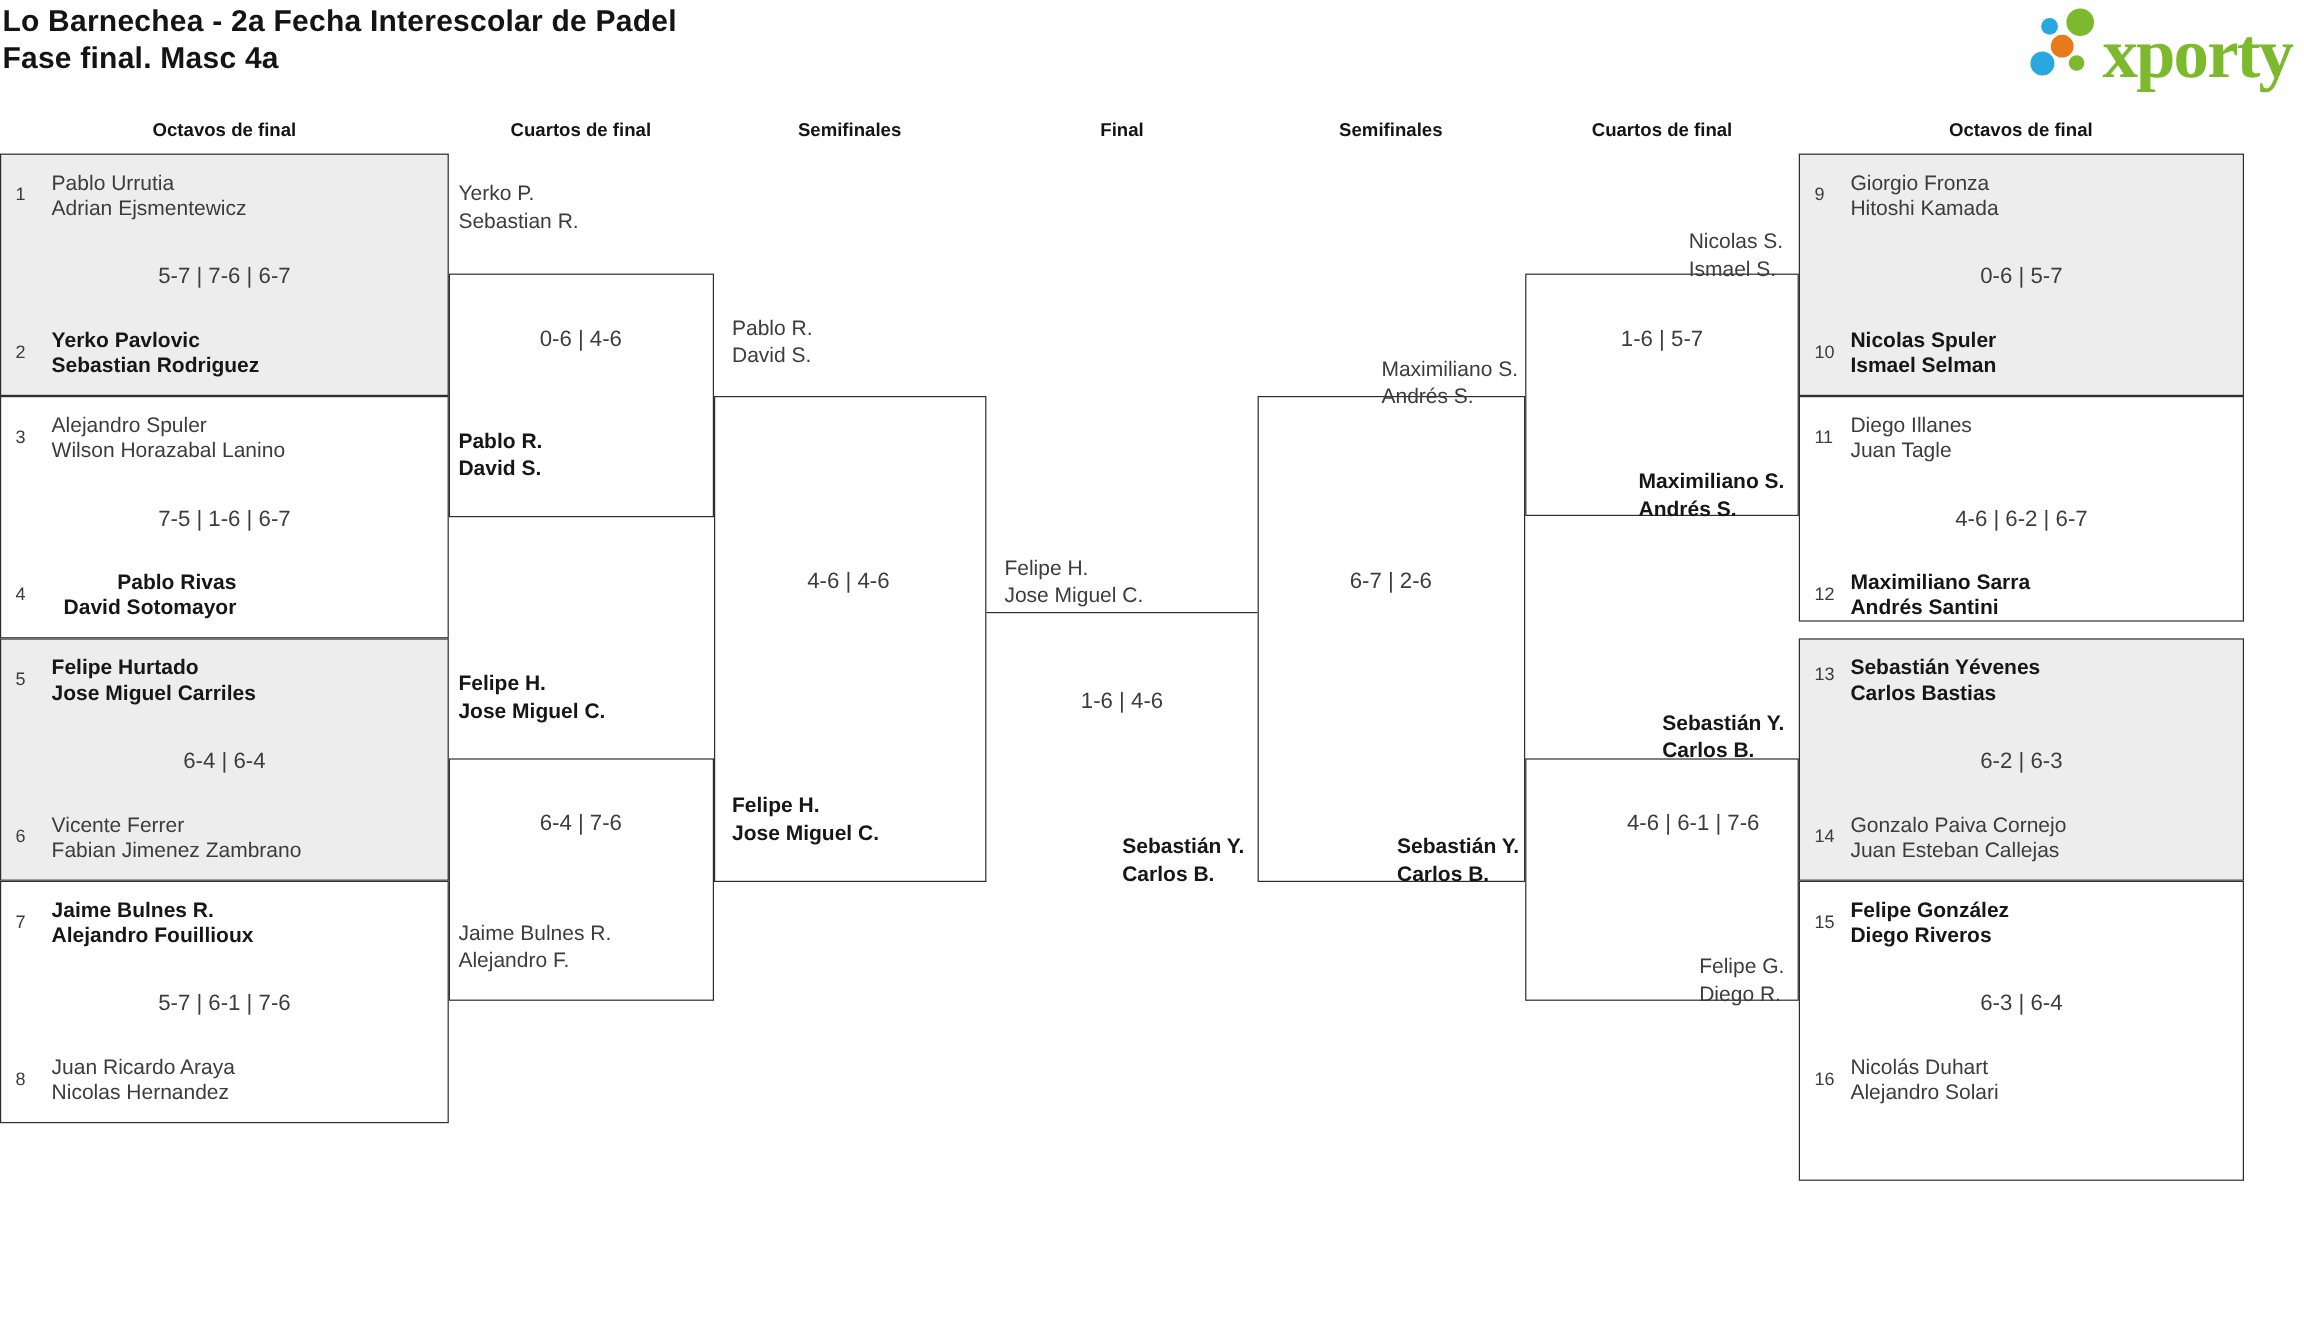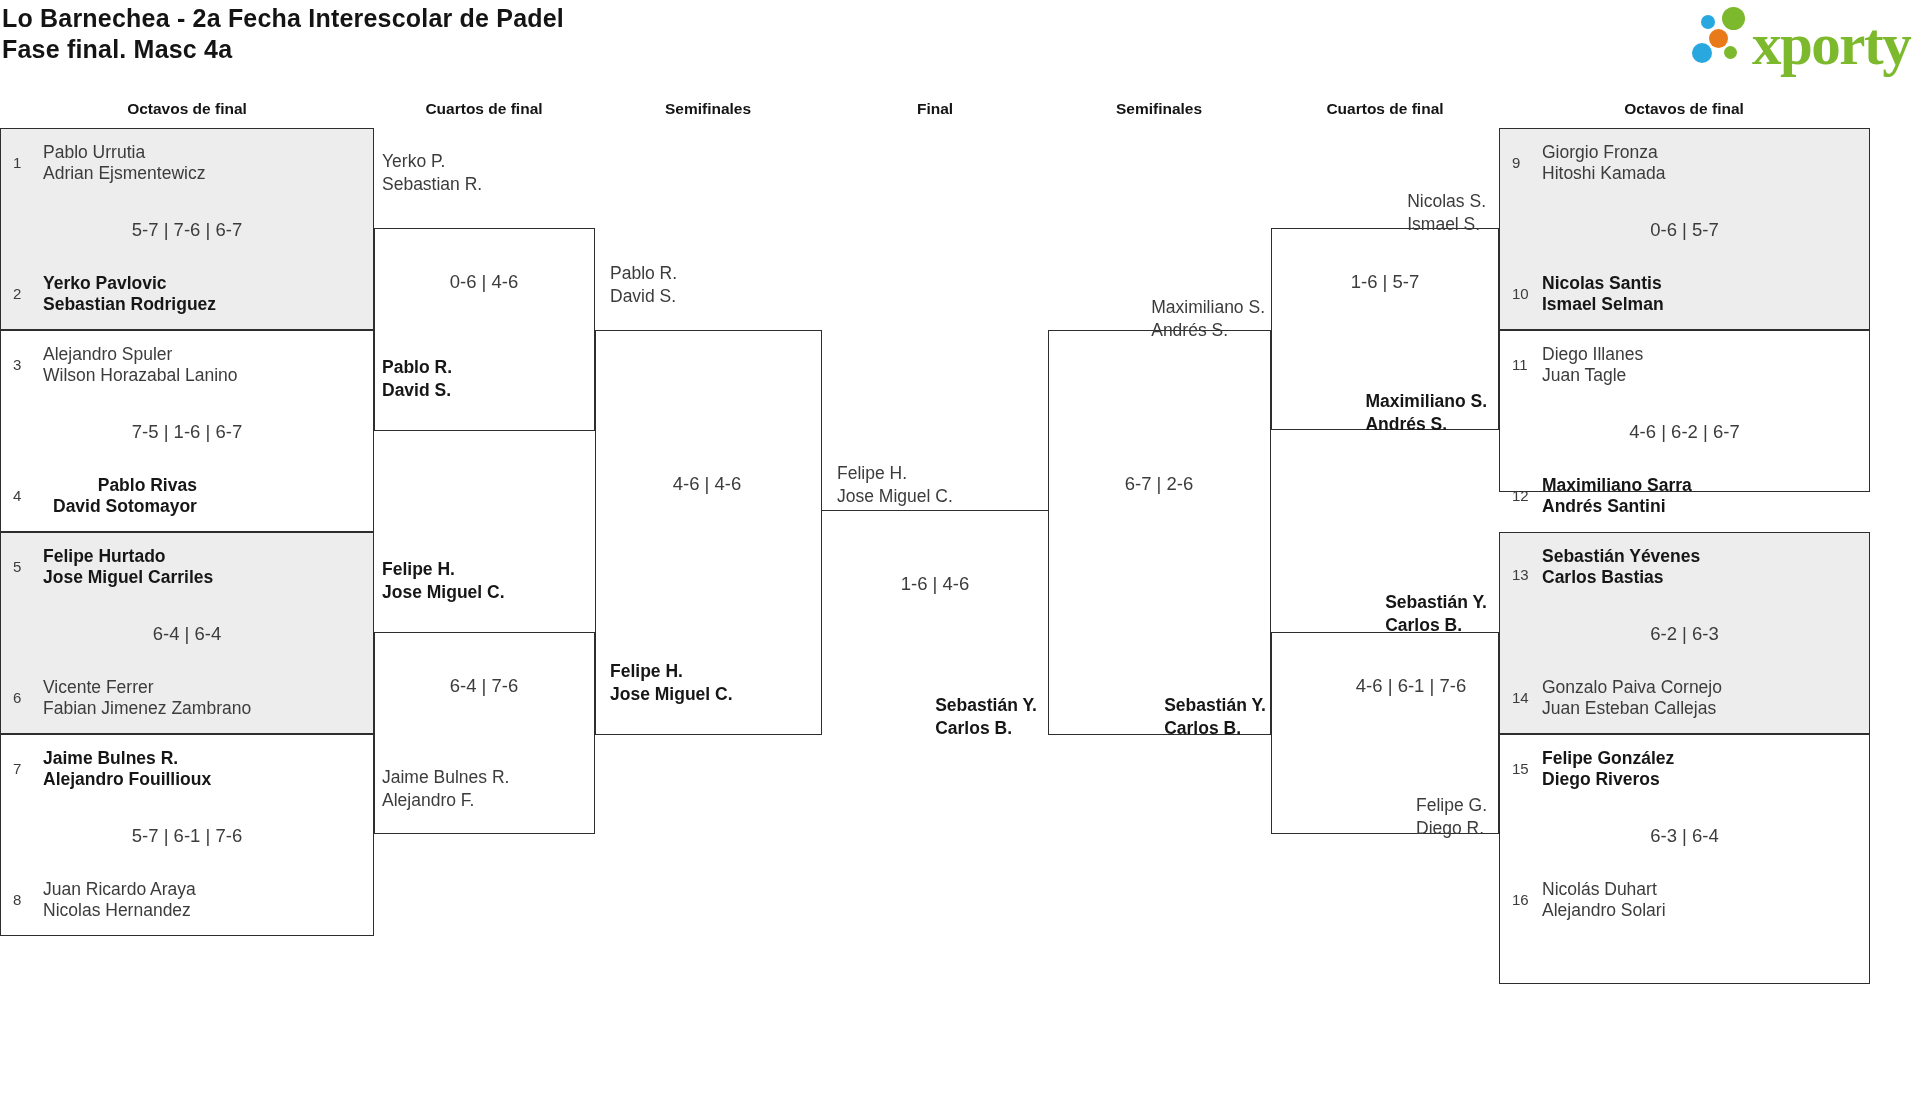--- a/index.html
+++ b/index.html
@@ -120,39 +120,39 @@
     </div>
     <div class="fr-box shaded" style="left: 1499px; top: 128px; width: 371px; height: 202px;">
       <span class="seed" style="left: 12px; top: 25px;">9</span>
       <div class="team" style="left: 42px; top: 13px;">
         <span class="team-line">Giorgio Fronza</span>
         <span class="team-line">Hitoshi Kamada</span>
       </div>
       <div class="score in-box" style="top: 90px;">0-6 | 5-7</div>
       <span class="seed" style="left: 12px; top: 156px;">10</span>
       <div class="team bold" style="left: 42px; top: 144px;">
-        <span class="team-line">Nicolas Santis</span>
+        <span class="team-line">Nicolas Spuler</span>
         <span class="team-line">Ismael Selman</span>
       </div>
     </div>
-    <div class="fr-box" style="left: 1499px; top: 330px; width: 371px; height: 162px;">
+    <div class="fr-box" style="left: 1499px; top: 330px; width: 371px; height: 188px;">
       <span class="seed" style="left: 12px; top: 25px;">11</span>
       <div class="team" style="left: 42px; top: 13px;">
         <span class="team-line">Diego Illanes</span>
         <span class="team-line">Juan Tagle</span>
       </div>
       <div class="score in-box" style="top: 90px;">4-6 | 6-2 | 6-7</div>
       <span class="seed" style="left: 12px; top: 156px;">12</span>
       <div class="team bold" style="left: 42px; top: 144px;">
         <span class="team-line">Maximiliano Sarra</span>
         <span class="team-line">Andrés Santini</span>
       </div>
     </div>
     <div class="fr-box shaded" style="left: 1499px; top: 532px; width: 371px; height: 202px;">
-      <span class="seed" style="left: 12px; top: 33px;">13</span>
+      <span class="seed" style="left: 12px; top: 21px;">13</span>
       <div class="team bold" style="left: 42px; top: 13px;">
         <span class="team-line">Sebastián Yévenes</span>
         <span class="team-line">Carlos Bastias</span>
       </div>
       <div class="score in-box" style="top: 90px;">6-2 | 6-3</div>
       <span class="seed" style="left: 12px; top: 156px;">14</span>
       <div class="team" style="left: 42px; top: 144px;">
         <span class="team-line">Gonzalo Paiva Cornejo</span>
         <span class="team-line">Juan Esteban Callejas</span>
       </div>

